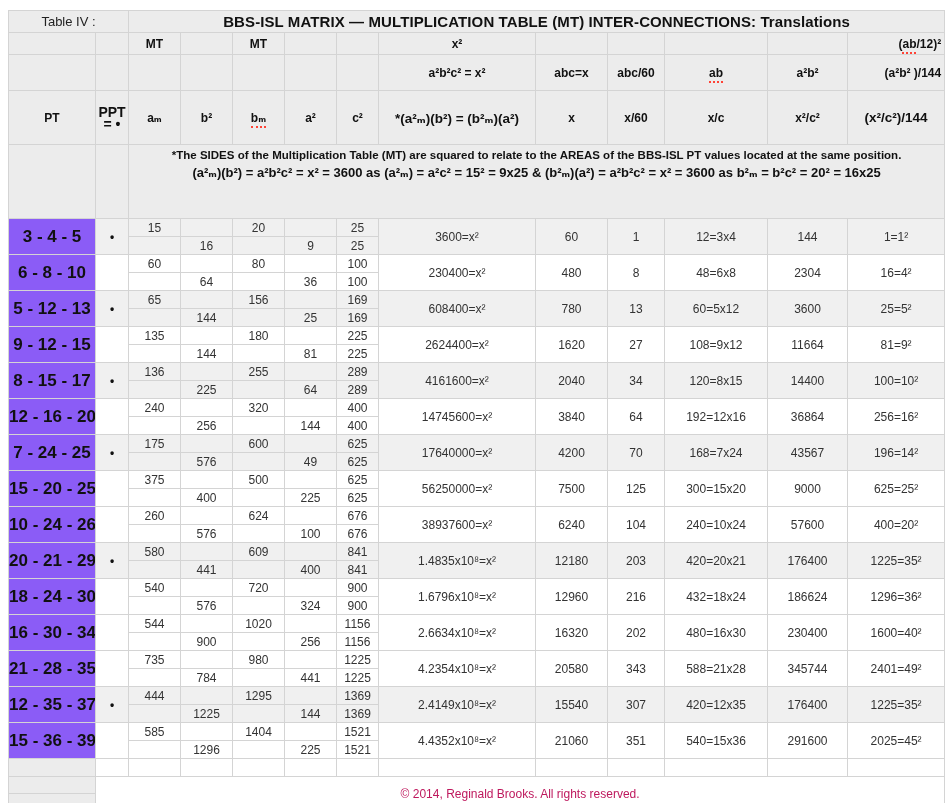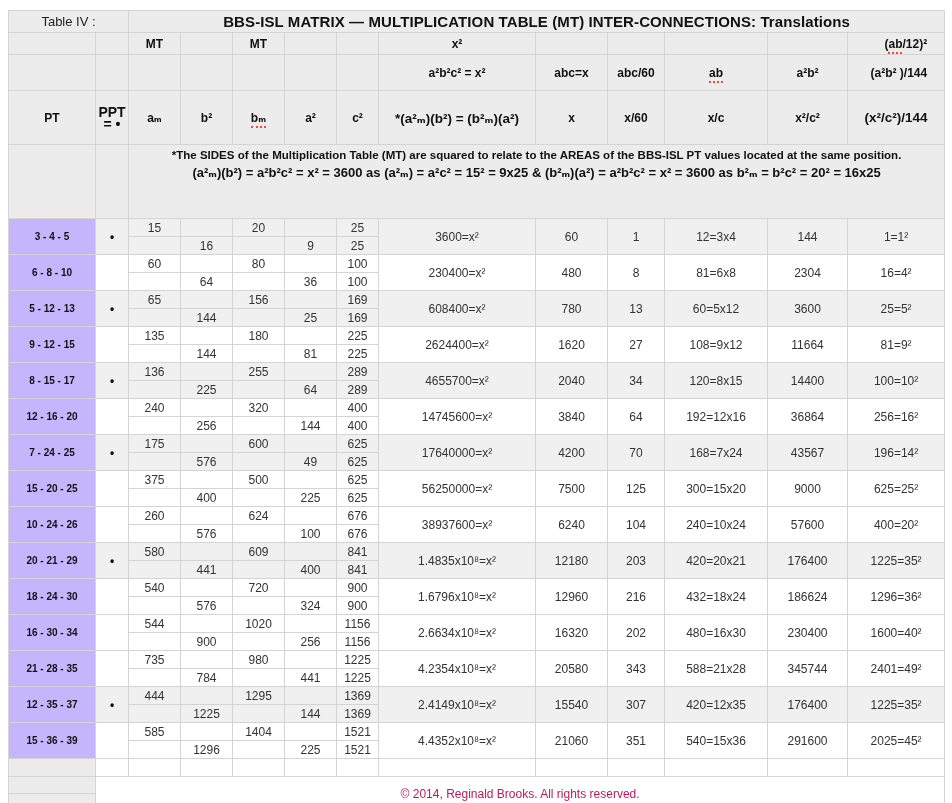--- a/index.html
+++ b/index.html
@@ -19,26 +19,26 @@
   tr.f2-row{height:18px;}
   .table-label{font-size:13px;color:#222;}
   .main-title{font-size:15px;font-weight:bold;letter-spacing:.1px;}
   .hdr{font-size:12px;font-weight:bold;}
   .hdr-sm{font-size:13.5px;font-weight:bold;}
   .squiggle{border-bottom:2px dotted #ff4336;padding-bottom:1px;}
   .ppt-head div{line-height:12px;font-size:14px;font-weight:bold;}
   .note-cell{vertical-align:top;padding-top:3px;}
   .note-l1{font-size:11.5px;font-weight:bold;line-height:15px;}
   .note-l2{font-size:13px;font-weight:bold;line-height:19px;}
-  td.pt{font-size:10px;font-weight:bold;background:#c4b5fd;color:#111;}
+  td.pt{font-size:17px;font-weight:bold;background:#8b5cf6;color:#111;}
   td.num{font-size:12px;color:#333;}
   td.dot{font-size:12px;font-weight:bold;color:#111;}
   td.wide{font-size:12px;color:#333;}
   .copyright{font-size:12px;color:#be185d;}
-  .alignR{text-align:right;padding-right:17px;}
+  .alignR{text-align:right;padding-right:3px;}
 </style>
 </head>
 <body>
 
 <table>
   <colgroup>
     <col style="width:87px">
       <col style="width:33px">
       <col style="width:52px">
       <col style="width:52px">
@@ -143,21 +143,21 @@
         <td class="pt" rowspan="2">6 - 8 - 10</td>
         <td class="dot" rowspan="2"></td>
         <td class="num">60</td>
         <td class="num"></td>
         <td class="num">80</td>
         <td class="num"></td>
         <td class="num">100</td>
         <td class="wide" rowspan="2">230400=x²</td>
         <td class="wide" rowspan="2">480</td>
         <td class="wide" rowspan="2">8</td>
-        <td class="wide" rowspan="2">81=6x8</td>
+        <td class="wide" rowspan="2">48=6x8</td>
         <td class="wide" rowspan="2">2304</td>
         <td class="wide" rowspan="2">16=4²</td>
       </tr>
       <tr class="data-row">
         <td class="num"></td>
         <td class="num">64</td>
         <td class="num"></td>
         <td class="num">36</td>
         <td class="num">100</td>
       </tr>
@@ -206,21 +206,21 @@
         <td class="num">225</td>
       </tr>
       <tr class="data-row">
         <td class="pt" rowspan="2">8 - 15 - 17</td>
         <td class="dot shaded" rowspan="2">•</td>
         <td class="num shaded">136</td>
         <td class="num shaded"></td>
         <td class="num shaded">255</td>
         <td class="num shaded"></td>
         <td class="num shaded">289</td>
-        <td class="wide shaded" rowspan="2">4655700=x²</td>
+        <td class="wide shaded" rowspan="2">4161600=x²</td>
         <td class="wide shaded" rowspan="2">2040</td>
         <td class="wide shaded" rowspan="2">34</td>
         <td class="wide shaded" rowspan="2">120=8x15</td>
         <td class="wide shaded" rowspan="2">14400</td>
         <td class="wide shaded" rowspan="2">100=10²</td>
       </tr>
       <tr class="data-row">
         <td class="num shaded"></td>
         <td class="num shaded">225</td>
         <td class="num shaded"></td>

